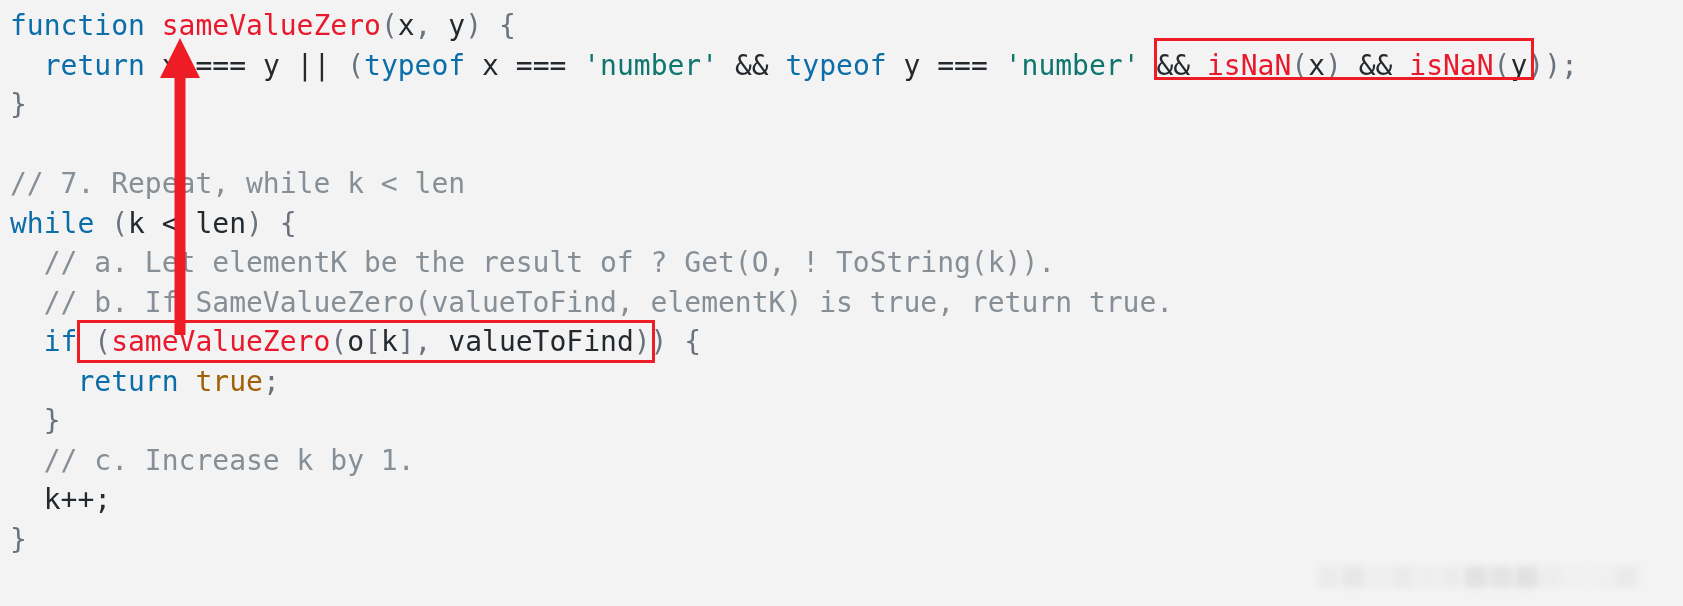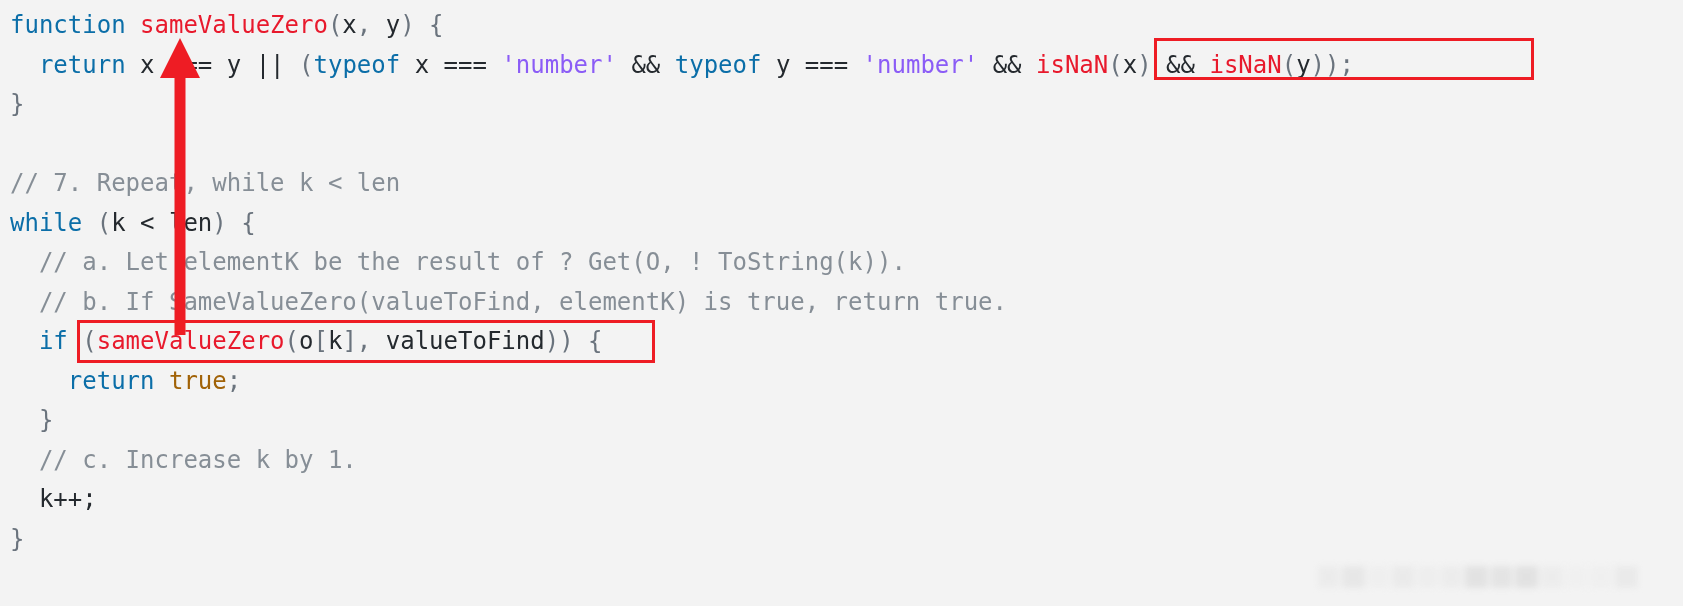--- a/index.html
+++ b/index.html
@@ -13,34 +13,34 @@
     height: 606px;
     background: #f3f3f3;
     overflow: hidden;
     font-family: "DejaVu Sans Mono", "Liberation Mono", monospace;
   }
   .code {
     position: absolute;
     left: 10px;
     top: 6px;
     font-family: "DejaVu Sans Mono", "Liberation Mono", monospace;
-    font-size: 24px;
+    font-size: 28px;
     line-height: 39.5px;
     white-space: pre;
     letter-spacing: 0px;
     color: #24292e;
   }
   .line { height: 39.5px; }
   
   .kw      { color: #0b6ea8; }   
   .fn      { color: #e8192c; }   
   .var     { color: #24292e; }   
   .punc    { color: #6a737d; }   
   .op      { color: #24292e; }   
-  .str     { color: #8b5cf6; }   
+  .str     { color: #0f766e; }   
   .cmt     { color: #868e96; }   
   .bool    { color: #a16207; }
 
   
   .hl-box {
     position: absolute;
     border: 3px solid #ee1c24;
     box-sizing: border-box;
     pointer-events: none;
   }

